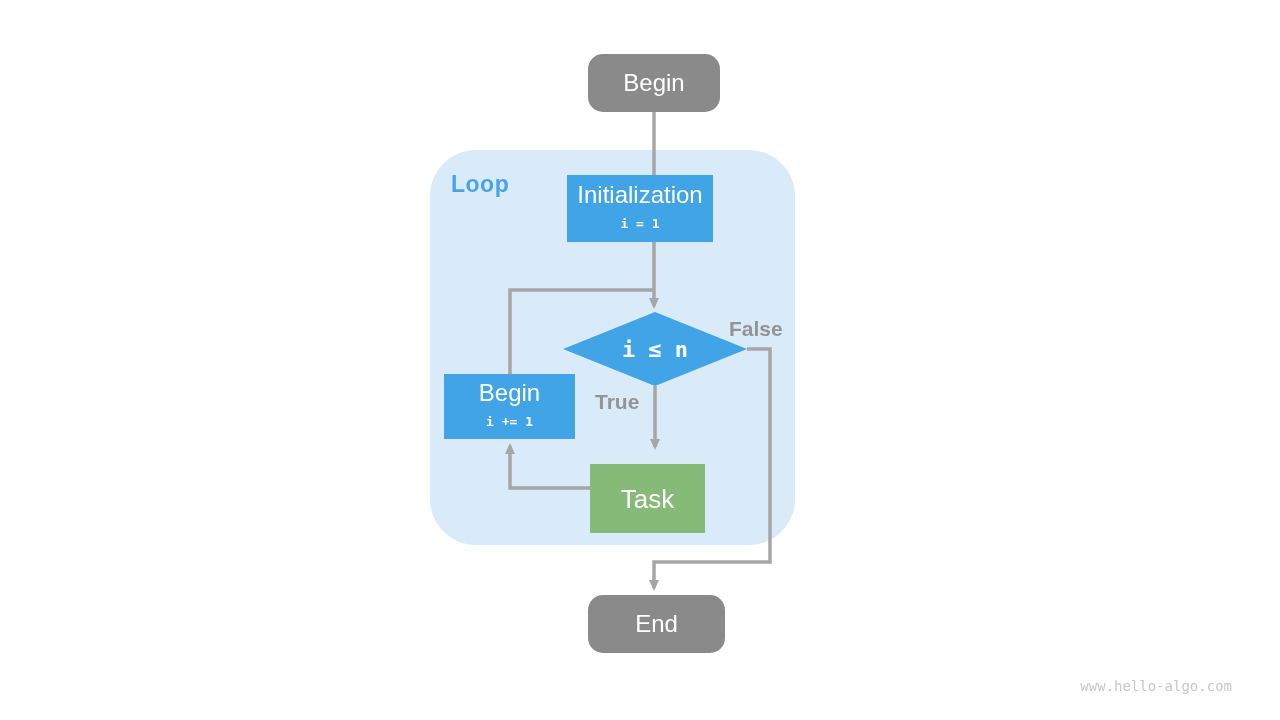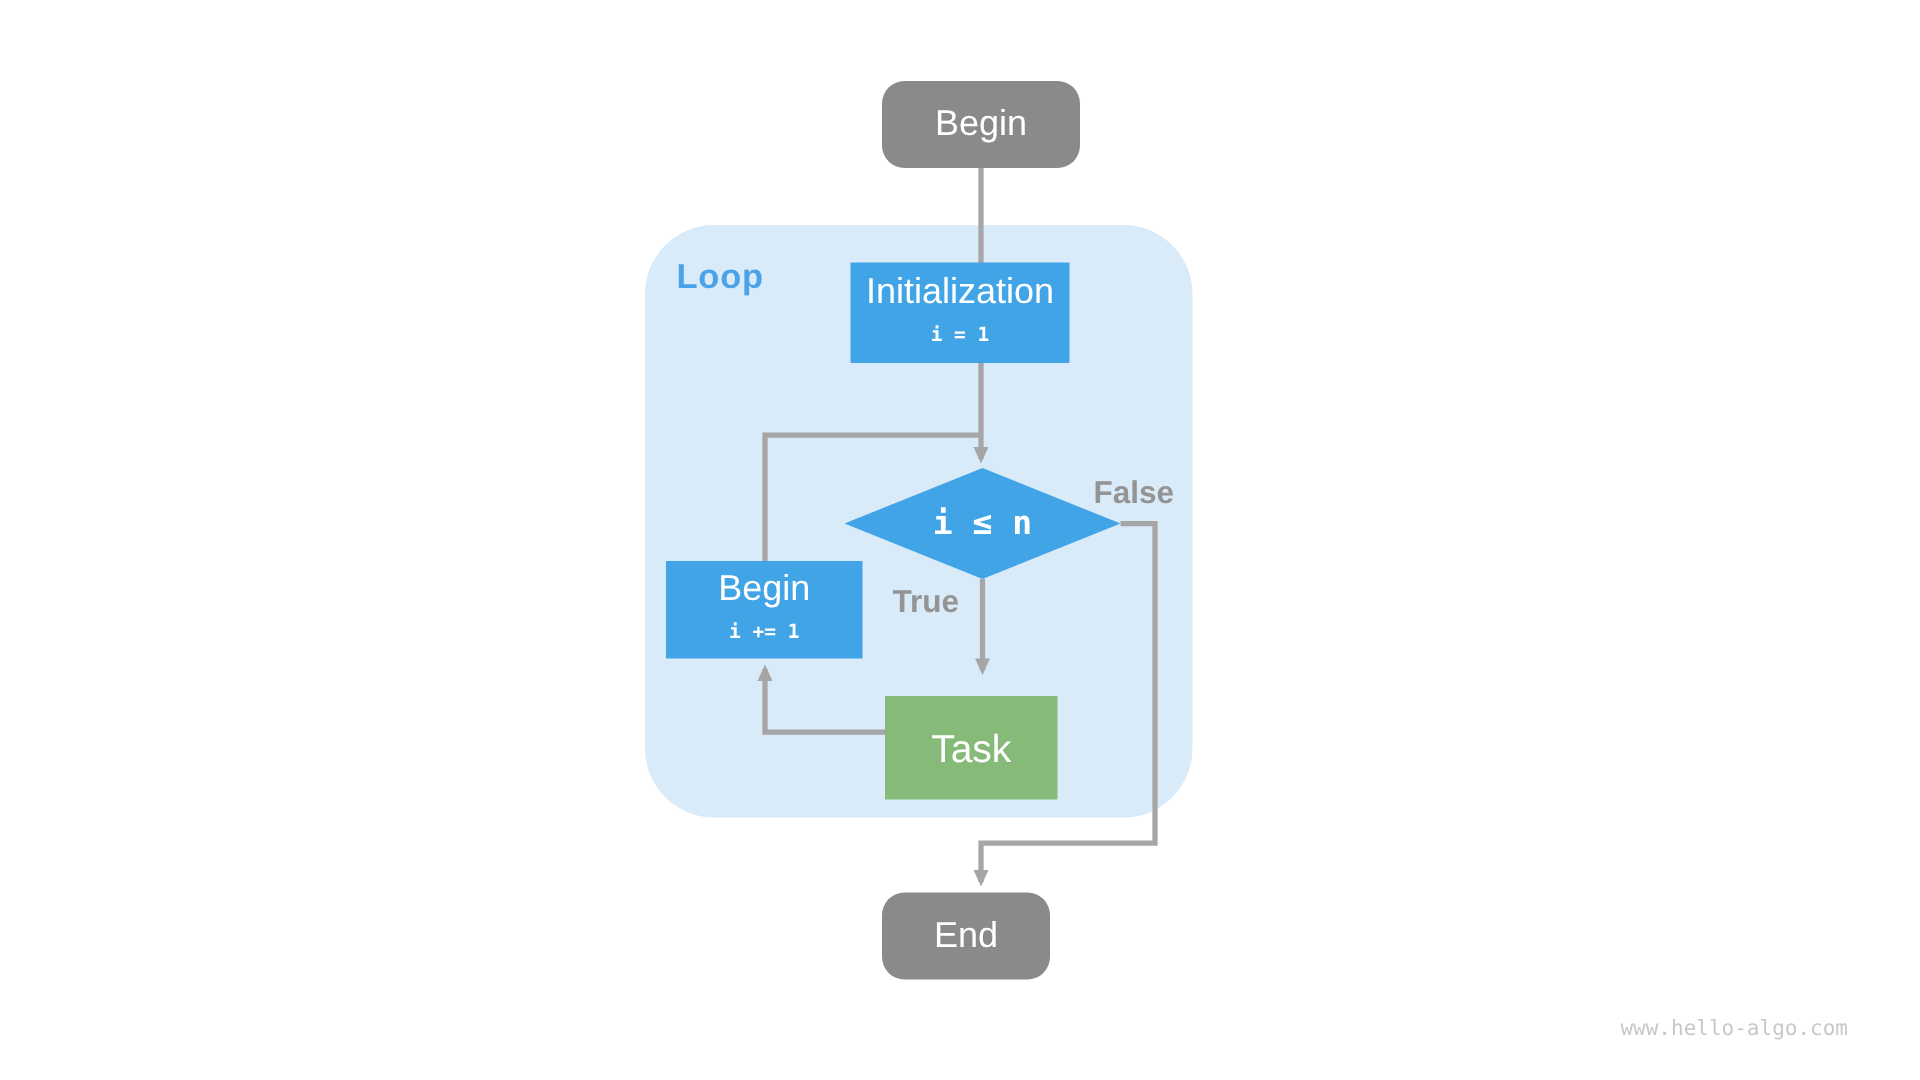--- a/index.html
+++ b/index.html
@@ -67,21 +67,21 @@
     font-size: 13px;
     line-height: 27px;
   }
   .terminal {
     background: var(--terminal-gray);
     border-radius: 15px;
   }
   .process { background: var(--process-blue); }
   .task-node { background: var(--task-green); }
   .node-begin { left: 588px; top: 54px;  width: 132px; height: 58px; }
-  .node-end   { left: 588px; top: 595px; width: 112px; height: 58px; }
+  .node-end   { left: 588px; top: 595px; width: 137px; height: 58px; }
   .node-init  { left: 567px; top: 175px; width: 146px; height: 67px; }
   .node-update{ left: 444px; top: 374px; width: 131px; height: 65px; }
   .node-task  { left: 590px; top: 464px; width: 115px; height: 69px; }
   .node-task .label { font-size: 26px; }
   .diamond-wrap {
     position: absolute;
     left: 563px; top: 312px;
     width: 184px; height: 74px;
     z-index: 3;
   }

